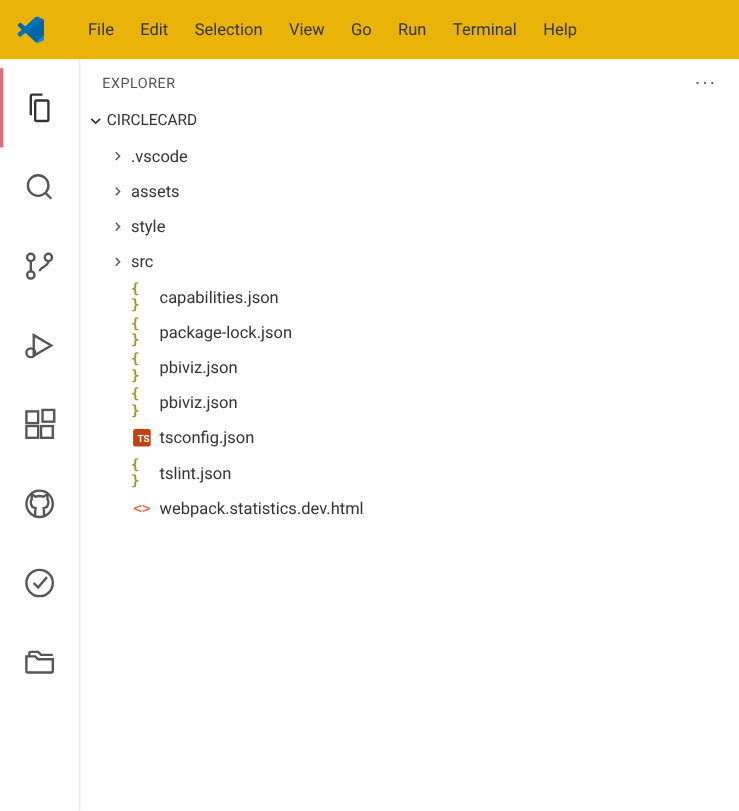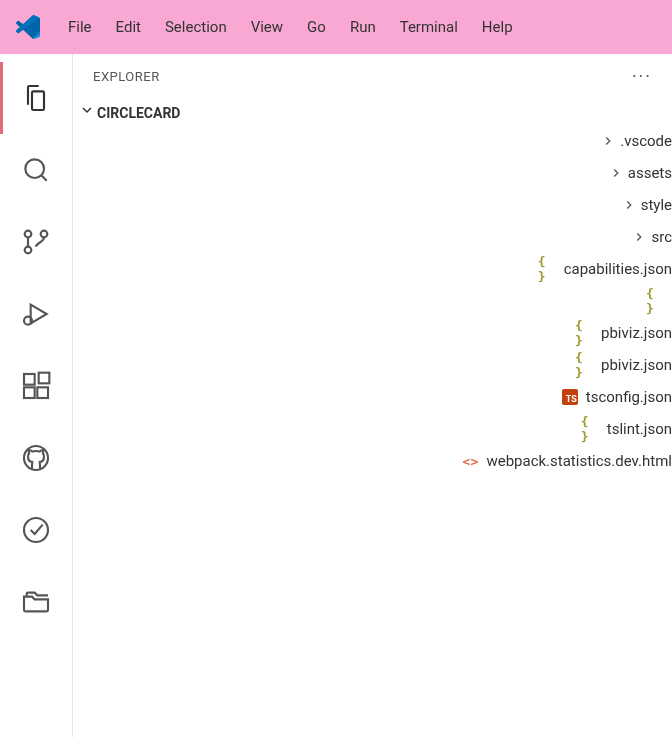--- a/index.html
+++ b/index.html
@@ -11,22 +11,23 @@
       width: 672px;
       height: 737px;
       overflow: hidden;
     }
     
     
     .titlebar {
       height: 54px;
       display: flex;
       align-items: center;
-      background: #f9a8d4;
+      background: #eab308;
       padding: 0 8px;
+      gap: 12px;
     }
     .app-icon {
       width: 24px;
       height: 24px;
       margin: 0 16px 0 8px;
     }
     .menu {
       display: flex;
     }
     .menu-item {
@@ -97,43 +98,42 @@
     .sidebar-header-actions {
       font-size: 18px;
       color: #555;
       letter-spacing: 2px;
       cursor: pointer;
       padding: 0 8px;
     }
     
     .workspace-header {
       display: flex;
-      align-items: flex-end;
+      align-items: flex-start;
       padding: 4px 6px;
       font-size: 14px;
-      font-weight: 700;
+      font-weight: 400;
       cursor: pointer;
     }
     .workspace-chevron {
       width: 18px;
       margin-right: 0px;
     }
     
     .tree {
       padding-left: 14px;
     }
     .tree-row {
       display: flex;
       align-items: center;
       height: 32px;
       padding-left: 12px;
       cursor: pointer;
       font-size: 15px;
       color: #333;
-      justify-content: flex-end;
     }
     .tree-chevron {
       width: 16px;
       display: flex;
       align-items: center;
       justify-content: center;
       margin-right: 4px;
     }
     .tree-icon {
       width: 20px;
@@ -291,20 +291,21 @@
           <span class="tree-icon">
             <span class="file-json">{ }</span>
           </span>
           <span>capabilities.json</span>
         </div>
         <div class="tree-row">
           <span class="tree-chevron"></span>
           <span class="tree-icon">
             <span class="file-json">{ }</span>
           </span>
+          <span>package-lock.json</span>
         </div>
         <div class="tree-row">
           <span class="tree-chevron"></span>
           <span class="tree-icon">
             <span class="file-json">{ }</span>
           </span>
           <span>pbiviz.json</span>
         </div>
         <div class="tree-row">
           <span class="tree-chevron"></span>

